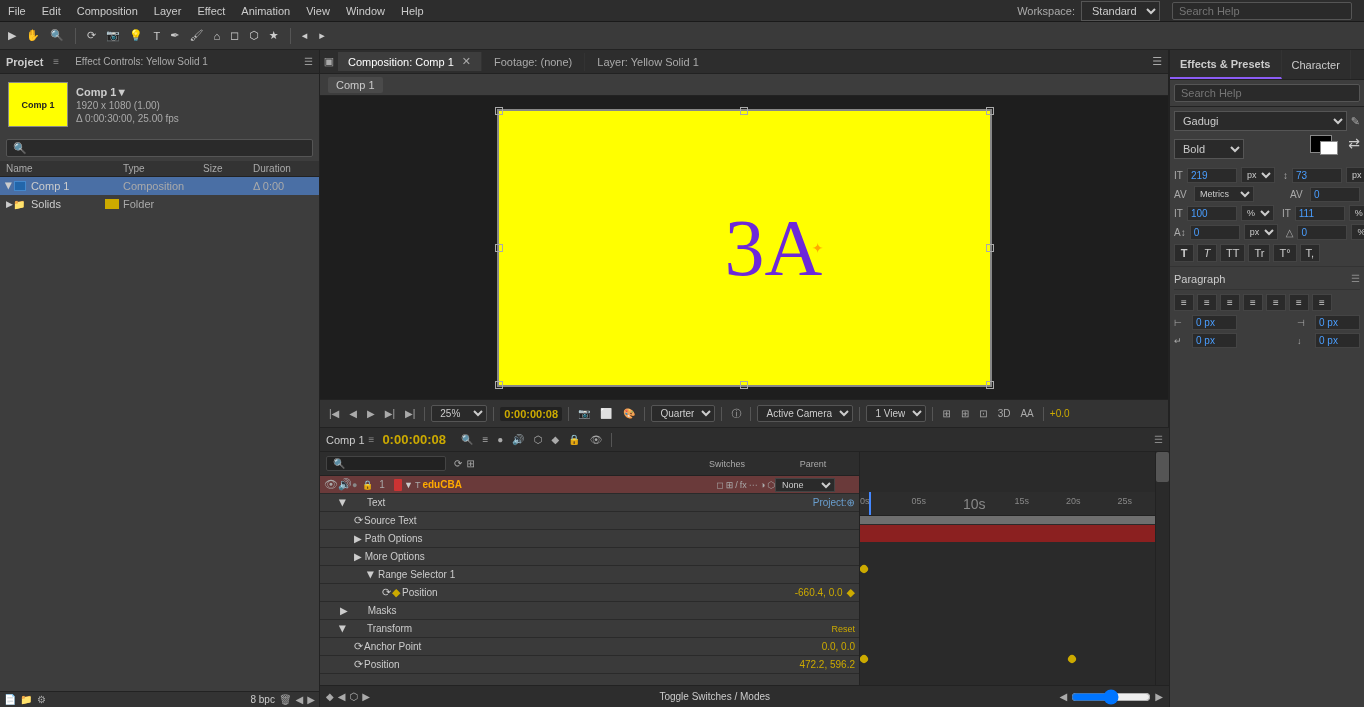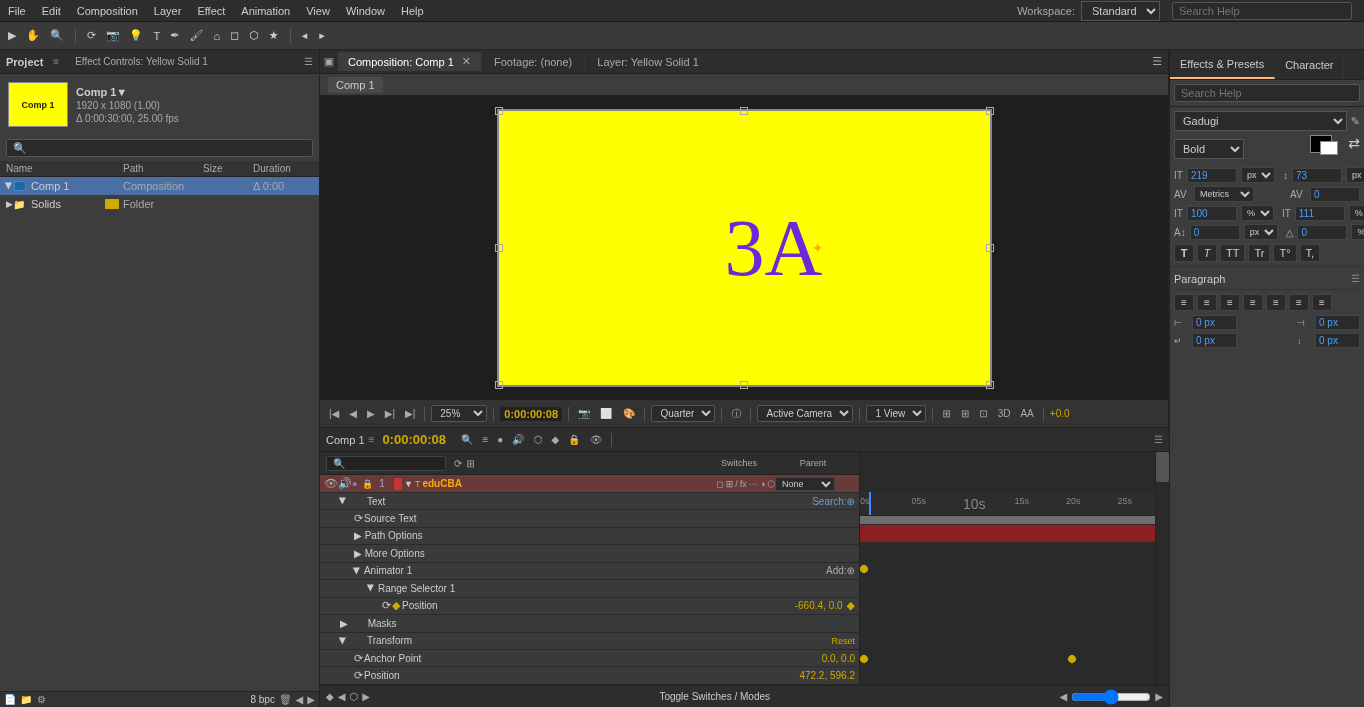--- a/index.html
+++ b/index.html
@@ -154,21 +154,21 @@
     
     .timeline-footer { background: #2d2d2d; height: 22px; display: flex; align-items: center; padding: 0 6px; border-top: 1px solid #222; gap: 4px; }
     .tf-btn { background: none; border: none; color: #aaa; cursor: pointer; font-size: 10px; }
 
     .workspace-bar { display: flex; align-items: center; gap: 6px; margin-left: auto; padding-right: 12px; }
     .workspace-label { color: #aaa; font-size: 11px; }
     .workspace-dropdown { background: #2a2a2a; border: 1px solid #555; color: #ccc; font-size: 11px; padding: 2px 6px; }
 
     .effects-panel-top { display: flex; height: 30px; background: #2d2d2d; border-bottom: 1px solid #222; }
     .ep-tab { padding: 4px 10px; color: #ccc; font-size: 11px; border-right: 1px solid #333; cursor: pointer; display: flex; align-items: center; }
-    .ep-tab.active { border-bottom: 2px solid #fdba74; }
+    .ep-tab.active { border-bottom: 2px solid #8b5cf6; font-weight: bold; }
     
     .expand-arrow { display: inline-block; cursor: pointer; color: #ccc; font-size: 9px; }
     .expand-arrow.down { transform: rotate(90deg); }
 
     .layer-solo { width: 10px; color: #888; font-size: 9px; cursor: pointer; }
     .layer-lock { width: 10px; color: #888; font-size: 9px; cursor: pointer; }
   </style>
 </head>
 <body>
 
@@ -237,21 +237,21 @@
       </div>
     </div>
 
     <div class="search-bar">
       <input class="search-input" placeholder="🔍" style="">
     </div>
 
     <div class="project-list-header">
       <span class="col-name">Name</span>
       <span style="width:14px;"></span>
-      <span class="col-type">Path</span>
+      <span class="col-type">Type</span>
       <span class="col-size">Size</span>
       <span class="col-dur">Duration</span>
     </div>
 
     <div class="project-item selected">
       <span class="expand-arrow down">▶</span>
       <span class="item-icon">
           <span class="item-comp-icon"></span>
         </span>
       <span class="item-name">Comp 1</span>
@@ -388,21 +388,21 @@
       <div class="timeline-body">
 
         <div class="layer-controls">
 
           <div class="lc-header">
             <input class="lc-search" placeholder="🔍" style="">
             <span style="color:#aaa; font-size:10px; margin-left:4px;">⟳</span>
             <span style="color:#aaa; font-size:10px;">⊞</span>
             <span style="flex:1;"></span>
 
-            <span style="color:#aaa; font-size:9px; width:60px; text-align:center;">Switches</span>
+            <span style="color:#aaa; font-size:9px; width:60px; ">Switches</span>
             <span style="color:#aaa; font-size:9px; width:80px; text-align:center;">Parent</span>
           </div>
 
           <div class="layer-row selected">
             <span class="layer-vis">👁</span>
             <span class="layer-vis">🔊</span>
             <span class="layer-solo">●</span>
             <span class="layer-lock">🔒</span>
             <span class="layer-num">1</span>
             <span class="layer-label" style="background:#cc3333;"></span>
@@ -423,43 +423,38 @@
             <div class="layer-parent">
               <select class="parent-dropdown">
                 <option>None</option>
               </select>
             </div>
           </div>
 
           <div class="property-row prop-indent1">
             <span class="prop-twirl expand-arrow down">▶</span>
             <span class="prop-name">Text</span>
-            <span class="prop-animate-btn">Search:⊕</span>
+            <span class="prop-animate-btn">Project:⊕</span>
           </div>
 
           <div class="property-row prop-indent2">
             <span style="width:10px;">⟳</span>
             <span class="prop-name">Source Text</span>
           </div>
 
           <div class="property-row prop-indent2">
             <span class="prop-twirl">▶</span>
             <span class="prop-name">Path Options</span>
           </div>
 
           <div class="property-row prop-indent2">
             <span class="prop-twirl">▶</span>
             <span class="prop-name">More Options</span>
           </div>
 
-          <div class="property-row prop-indent2">
-            <span class="prop-twirl expand-arrow down">▶</span>
-            <span class="prop-name">Animator 1</span>
-            <span class="prop-add-btn">Add:⊕</span>
-          </div>
 
           <div class="property-row prop-indent3">
             <span class="prop-twirl expand-arrow down">▶</span>
             <span class="prop-name">Range Selector 1</span>
           </div>
 
           <div class="property-row prop-indent4">
             <span style="width:10px;">⟳</span>
             <span style="width:10px; color:#ccaa00;">◆</span>
             <span class="prop-name">Position</span>

